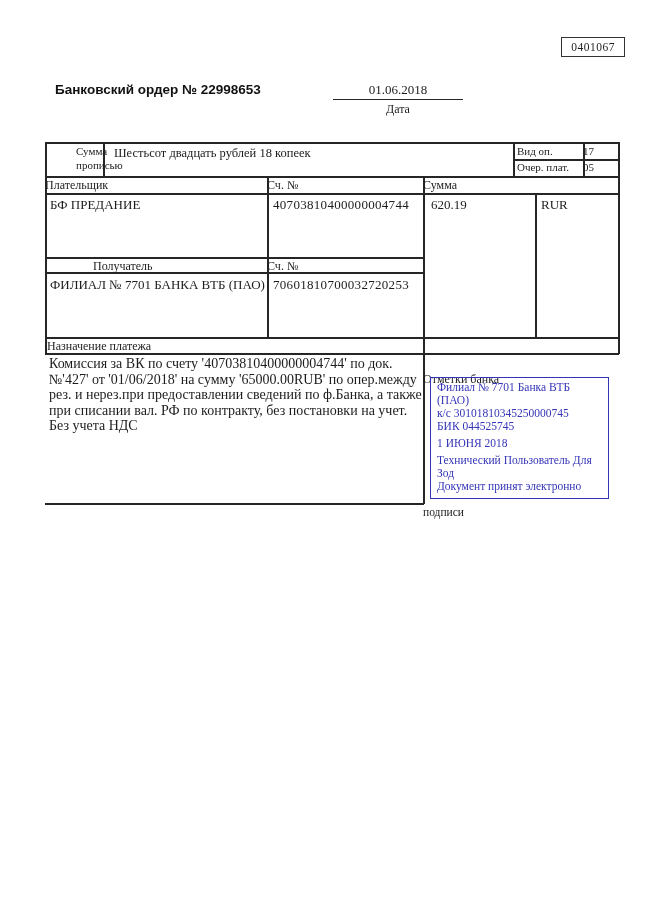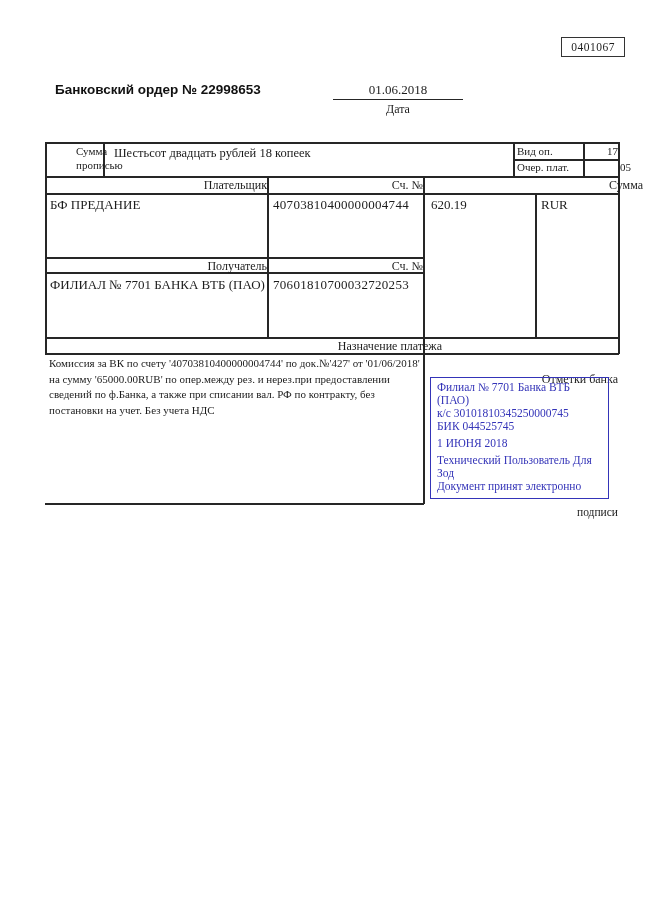--- a/index.html
+++ b/index.html
@@ -5,37 +5,37 @@
   html,body{margin:0;padding:0;}
   body{background:#e8e8e8;}
   .page{
     position:relative;width:660px;height:919px;background:#ffffff;
     font-family:"Liberation Serif","DejaVu Serif",serif;color:#1c1c1c;
     overflow:hidden;margin:0 auto;
   }
   .abs{position:absolute;}
   .hline{position:absolute;height:1.6px;background:#262626;}
   .vline{position:absolute;width:1.6px;background:#262626;}
-  .center{text-align:right;}
+  .center{text-align:left;}
   .form-code{
     position:absolute;left:561px;top:37px;width:62px;height:18px;
     border:1.6px solid #333;display:flex;align-items:center;justify-content:center;
     font-size:11.5px;letter-spacing:.5px;background:#fff;
   }
   .doc-title{
     position:absolute;left:55px;top:82px;
     font-family:"Liberation Sans","DejaVu Sans",sans-serif;
     font-weight:bold;font-size:13.5px;color:#111;
   }
   .date-value{position:absolute;left:333px;top:82px;width:130px;text-align:center;font-size:13px;}
   .date-label{position:absolute;left:333px;top:102px;width:130px;text-align:center;font-size:12px;}
   .cell-label{font-size:12px;}
   .small-label{font-size:11px;line-height:13.5px;}
   .data-text{font-size:13px;}
-  .purpose-text{font-size:11px;line-height:15.6px;}
+  .purpose-text{font-size:14px;line-height:15.6px;}
   .stamp{
     position:absolute;left:430px;top:377px;width:166px;
     border:1.8px solid #3434b8;color:#3434b8;
     padding:3px 5px 5px 6px;font-size:11.5px;line-height:13px;background:transparent;
   }
   .stamp .gap{margin-top:4px;}
 </style>
 </head>
 <body>
 
@@ -78,21 +78,21 @@
 
   <div class="abs cell-label center" style="left:45px;top:178px;width:222px;">Плательщик</div>
   <div class="abs cell-label center" style="left:267px;top:178px;width:156px;">Сч. №</div>
   <div class="abs cell-label center" style="left:423px;top:178px;width:220px;">Сумма</div>
 
   <div class="abs data-text" style="left:50px;top:197px;">БФ ПРЕДАНИЕ</div>
   <div class="abs data-text" style="left:273px;top:197px;letter-spacing:.3px;">40703810400000004744</div>
   <div class="abs data-text" style="left:431px;top:197px;">620.19</div>
   <div class="abs data-text" style="left:541px;top:197px;">RUR</div>
 
-  <div class="abs cell-label center" style="left:45px;top:259px;width:222px;">Получатель</div>
+  <div class="abs cell-label center" style="left:45px;top:259px;width:222px;padding-left:48px;">Получатель</div>
   <div class="abs cell-label center" style="left:267px;top:259px;width:156px;">Сч. №</div>
 
   <div class="abs data-text" style="left:50px;top:277px;">ФИЛИАЛ № 7701 БАНКА ВТБ (ПАО)</div>
   <div class="abs data-text" style="left:273px;top:277px;letter-spacing:.3px;">70601810700032720253</div>
 
   <div class="abs cell-label center" style="left:47px;top:339px;width:395px;">Назначение платежа</div>
   <div class="abs purpose-text" style="left:49px;top:356px;width:376px;">Комиссия за ВК по счету '40703810400000004744' по док.№'427' от '01/06/2018' на сумму '65000.00RUB' по опер.между рез. и нерез.при предоставлении сведений по ф.Банка, а также при списании вал. РФ по контракту, без постановки на учет. Без учета НДС</div>
 
   <div class="abs cell-label center" style="left:423px;top:356px;width:195px;margin-top:16px;">Отметки банка</div>
 

